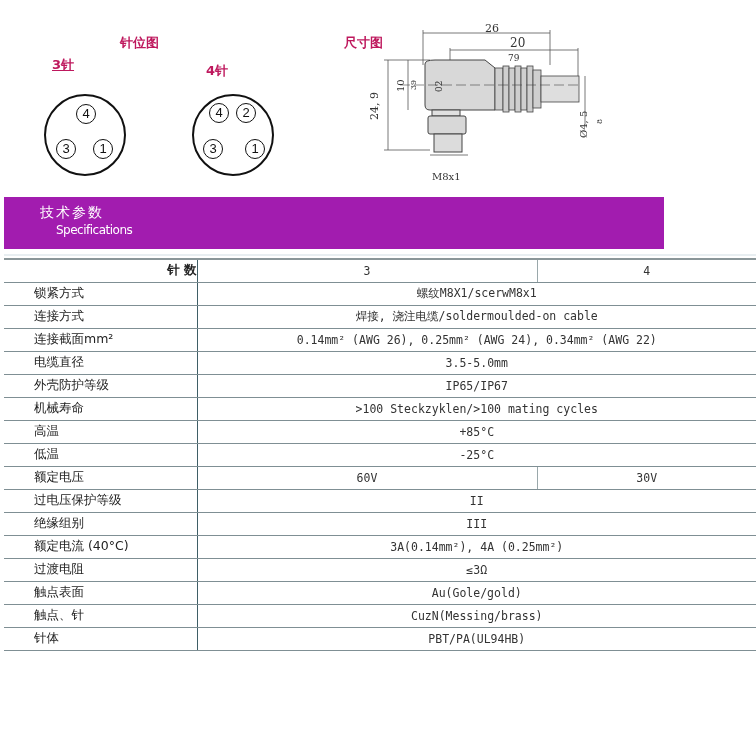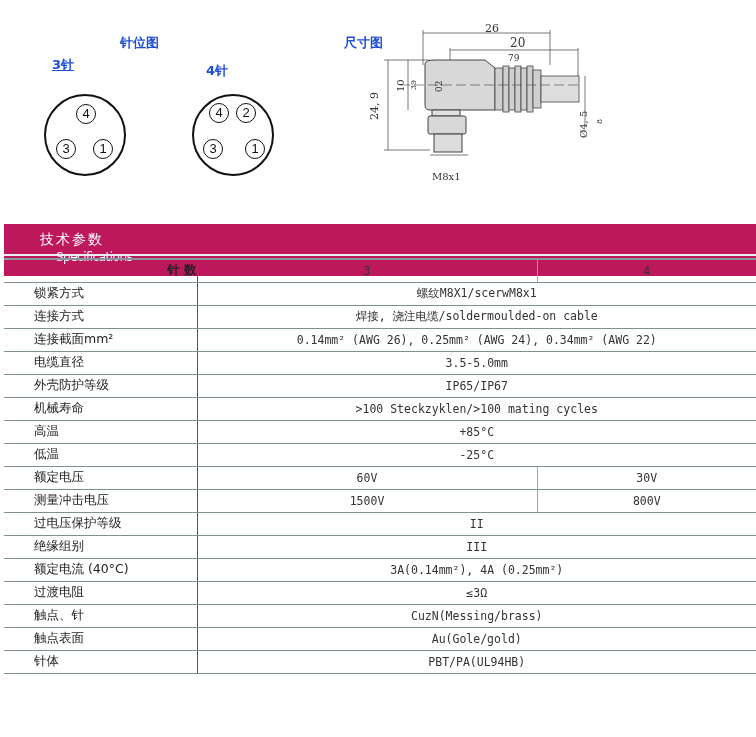--- a/index.html
+++ b/index.html
@@ -1,21 +1,21 @@
 <!DOCTYPE html>
 <html><head>
 <meta charset="utf-8">
 <style>
   * { margin: 0; padding: 0; box-sizing: border-box; }
   body { width: 756px; height: 737px; background: #ffffff; position: relative; overflow: hidden; font-family: "DejaVu Sans", sans-serif; color: #222; }
   .top { position: absolute; left: 0; top: 0; width: 756px; height: 192px; }
-  .lbl { position: absolute; font-weight: bold; font-size: 13px; color: #1d4ed8; }
+  .lbl { position: absolute; font-weight: bold; font-size: 13px; color: #be185d; }
   .pin-circle { position: absolute; border: 2px solid #111; border-radius: 50%; }
   .pin { position: absolute; width: 20px; height: 20px; border: 1.5px solid #111; border-radius: 50%; font-size: 13px; line-height: 17px; text-align: center; color: #111; font-family: "Liberation Sans", sans-serif; }
-  .banner { position: absolute; left: 4px; top: 197px; width: 752px; height: 52px; background: #be185d; color: #fff; margin-top: 27px; }
+  .banner { position: absolute; left: 4px; top: 197px; width: 660px; height: 52px; background: #a21caf; color: #fff; }
   .banner .cn { position: absolute; left: 36px; top: 7px; font-size: 14px; letter-spacing: 2px; }
   .banner .en { position: absolute; left: 52px; top: 26px; font-size: 12px; letter-spacing: -0.5px; }
   .banner-under { position: absolute; left: 4px; top: 254px; width: 752px; height: 2px; background: #e8eef1; }
   table { position: absolute; left: 4px; top: 258px; width: 752px; border-collapse: collapse; font-family: "DejaVu Sans Mono", monospace; font-size: 11.5px; }
   td { height: 23px; border-top: 1px solid #7f8f94; border-bottom: 1px solid #7f8f94; padding: 0; }
   td.k { width: 193px; padding-left: 30px; font-family: "DejaVu Sans", sans-serif; font-size: 12.5px; color: #222; border-right: 1.5px solid #3f5e66; }
   td.k.bold { font-weight: bold; text-align: right; }
   td.v { text-align: center; color: #333; }
   td.v1 { text-align: center; color: #333; border-right: 1px solid #9aa8ab; }
   tr.first td { border-top: 2px solid #8a9699; }
@@ -130,46 +130,41 @@
   <tr>
         <td class="k">低温</td>
         <td class="v" colspan="2">-25°C</td>
       </tr>
   <tr>
         <td class="k">额定电压</td>
         <td class="v1" style="width:340px;">60V</td>
         <td class="v">30V</td>
       </tr>
   <tr>
-        <td class="k">测量冲击电压</td>
-        <td class="v1">1500V</td>
-        <td class="v">800V</td>
-      </tr>
-  <tr>
         <td class="k">过电压保护等级</td>
         <td class="v" colspan="2">II</td>
       </tr>
   <tr>
         <td class="k">绝缘组别</td>
         <td class="v" colspan="2">III</td>
       </tr>
   <tr>
         <td class="k">额定电流 (40°C)</td>
         <td class="v" colspan="2">3A(0.14mm²), 4A (0.25mm²)</td>
       </tr>
   <tr>
         <td class="k">过渡电阻</td>
         <td class="v" colspan="2">≤3Ω</td>
       </tr>
   <tr>
+        <td class="k">触点表面</td>
+        <td class="v" colspan="2">Au(Gole/gold)</td>
+      </tr>
+  <tr>
         <td class="k">触点、针</td>
         <td class="v" colspan="2">CuzN(Messing/brass)</td>
-      </tr>
-  <tr>
-        <td class="k">触点表面</td>
-        <td class="v" colspan="2">Au(Gole/gold)</td>
       </tr>
   <tr>
         <td class="k">针体</td>
         <td class="v" colspan="2">PBT/PA(UL94HB)</td>
       </tr>
 </tbody>
   </table>
 
 </body></html>

